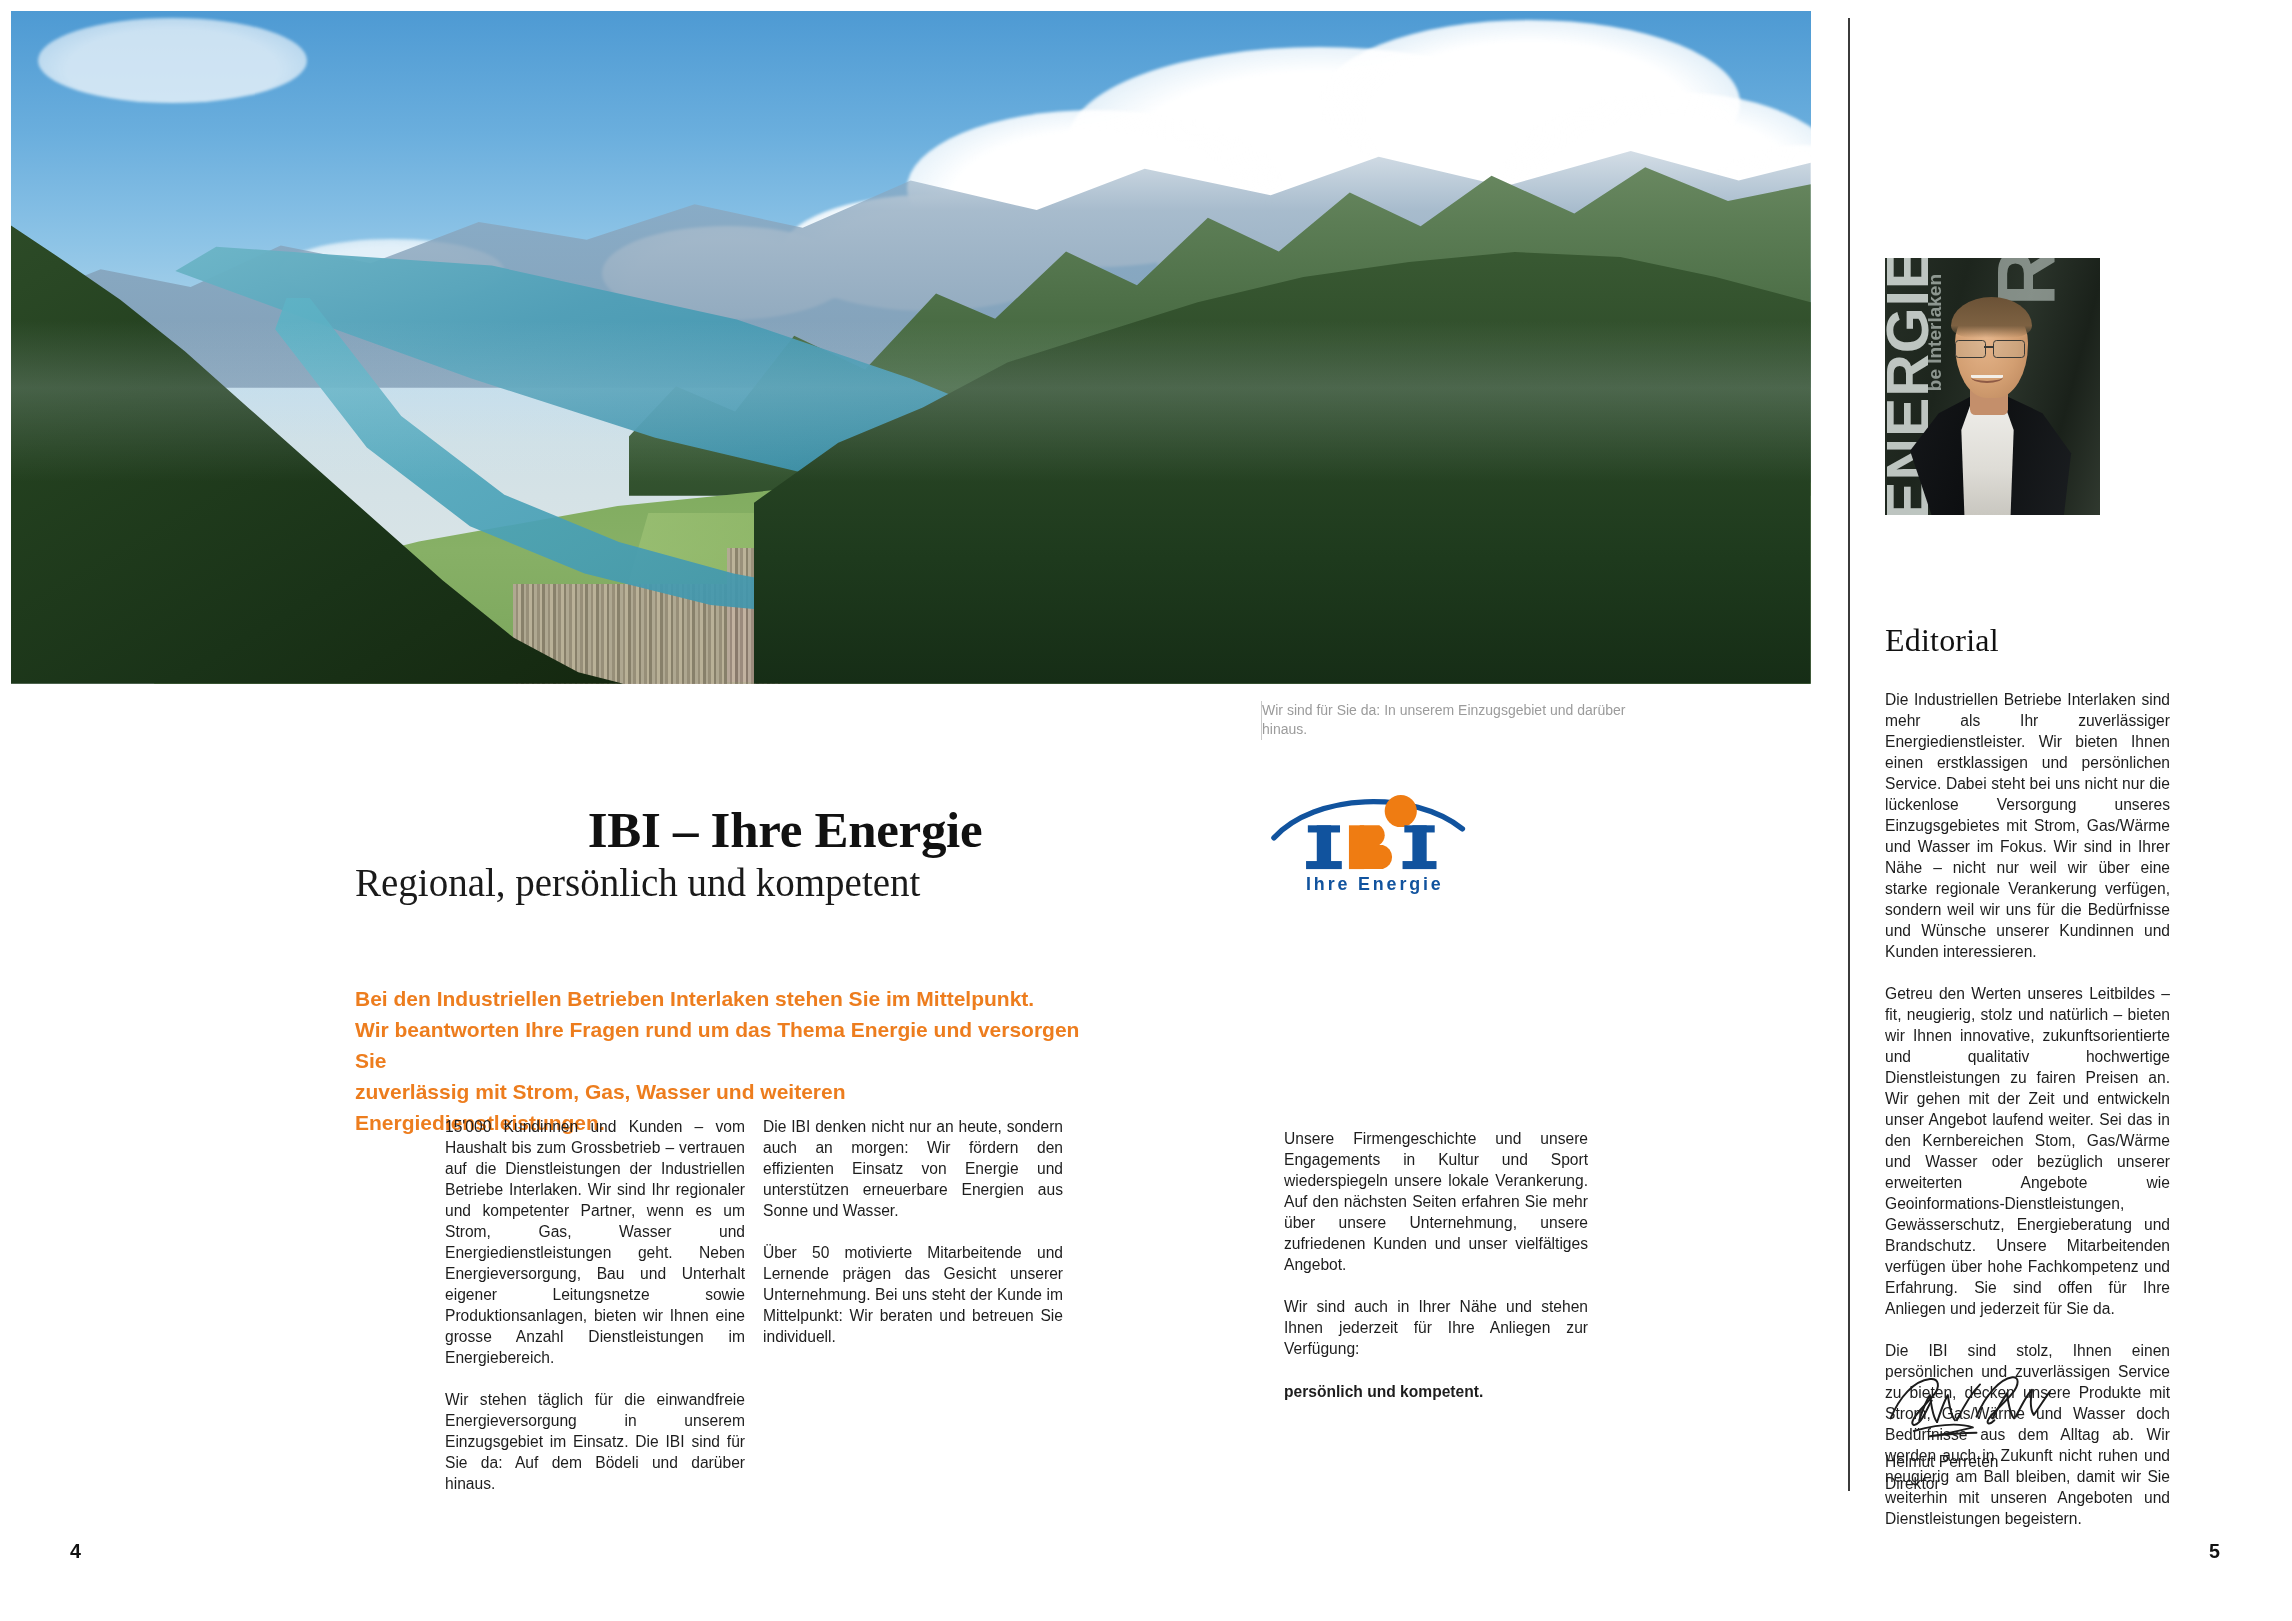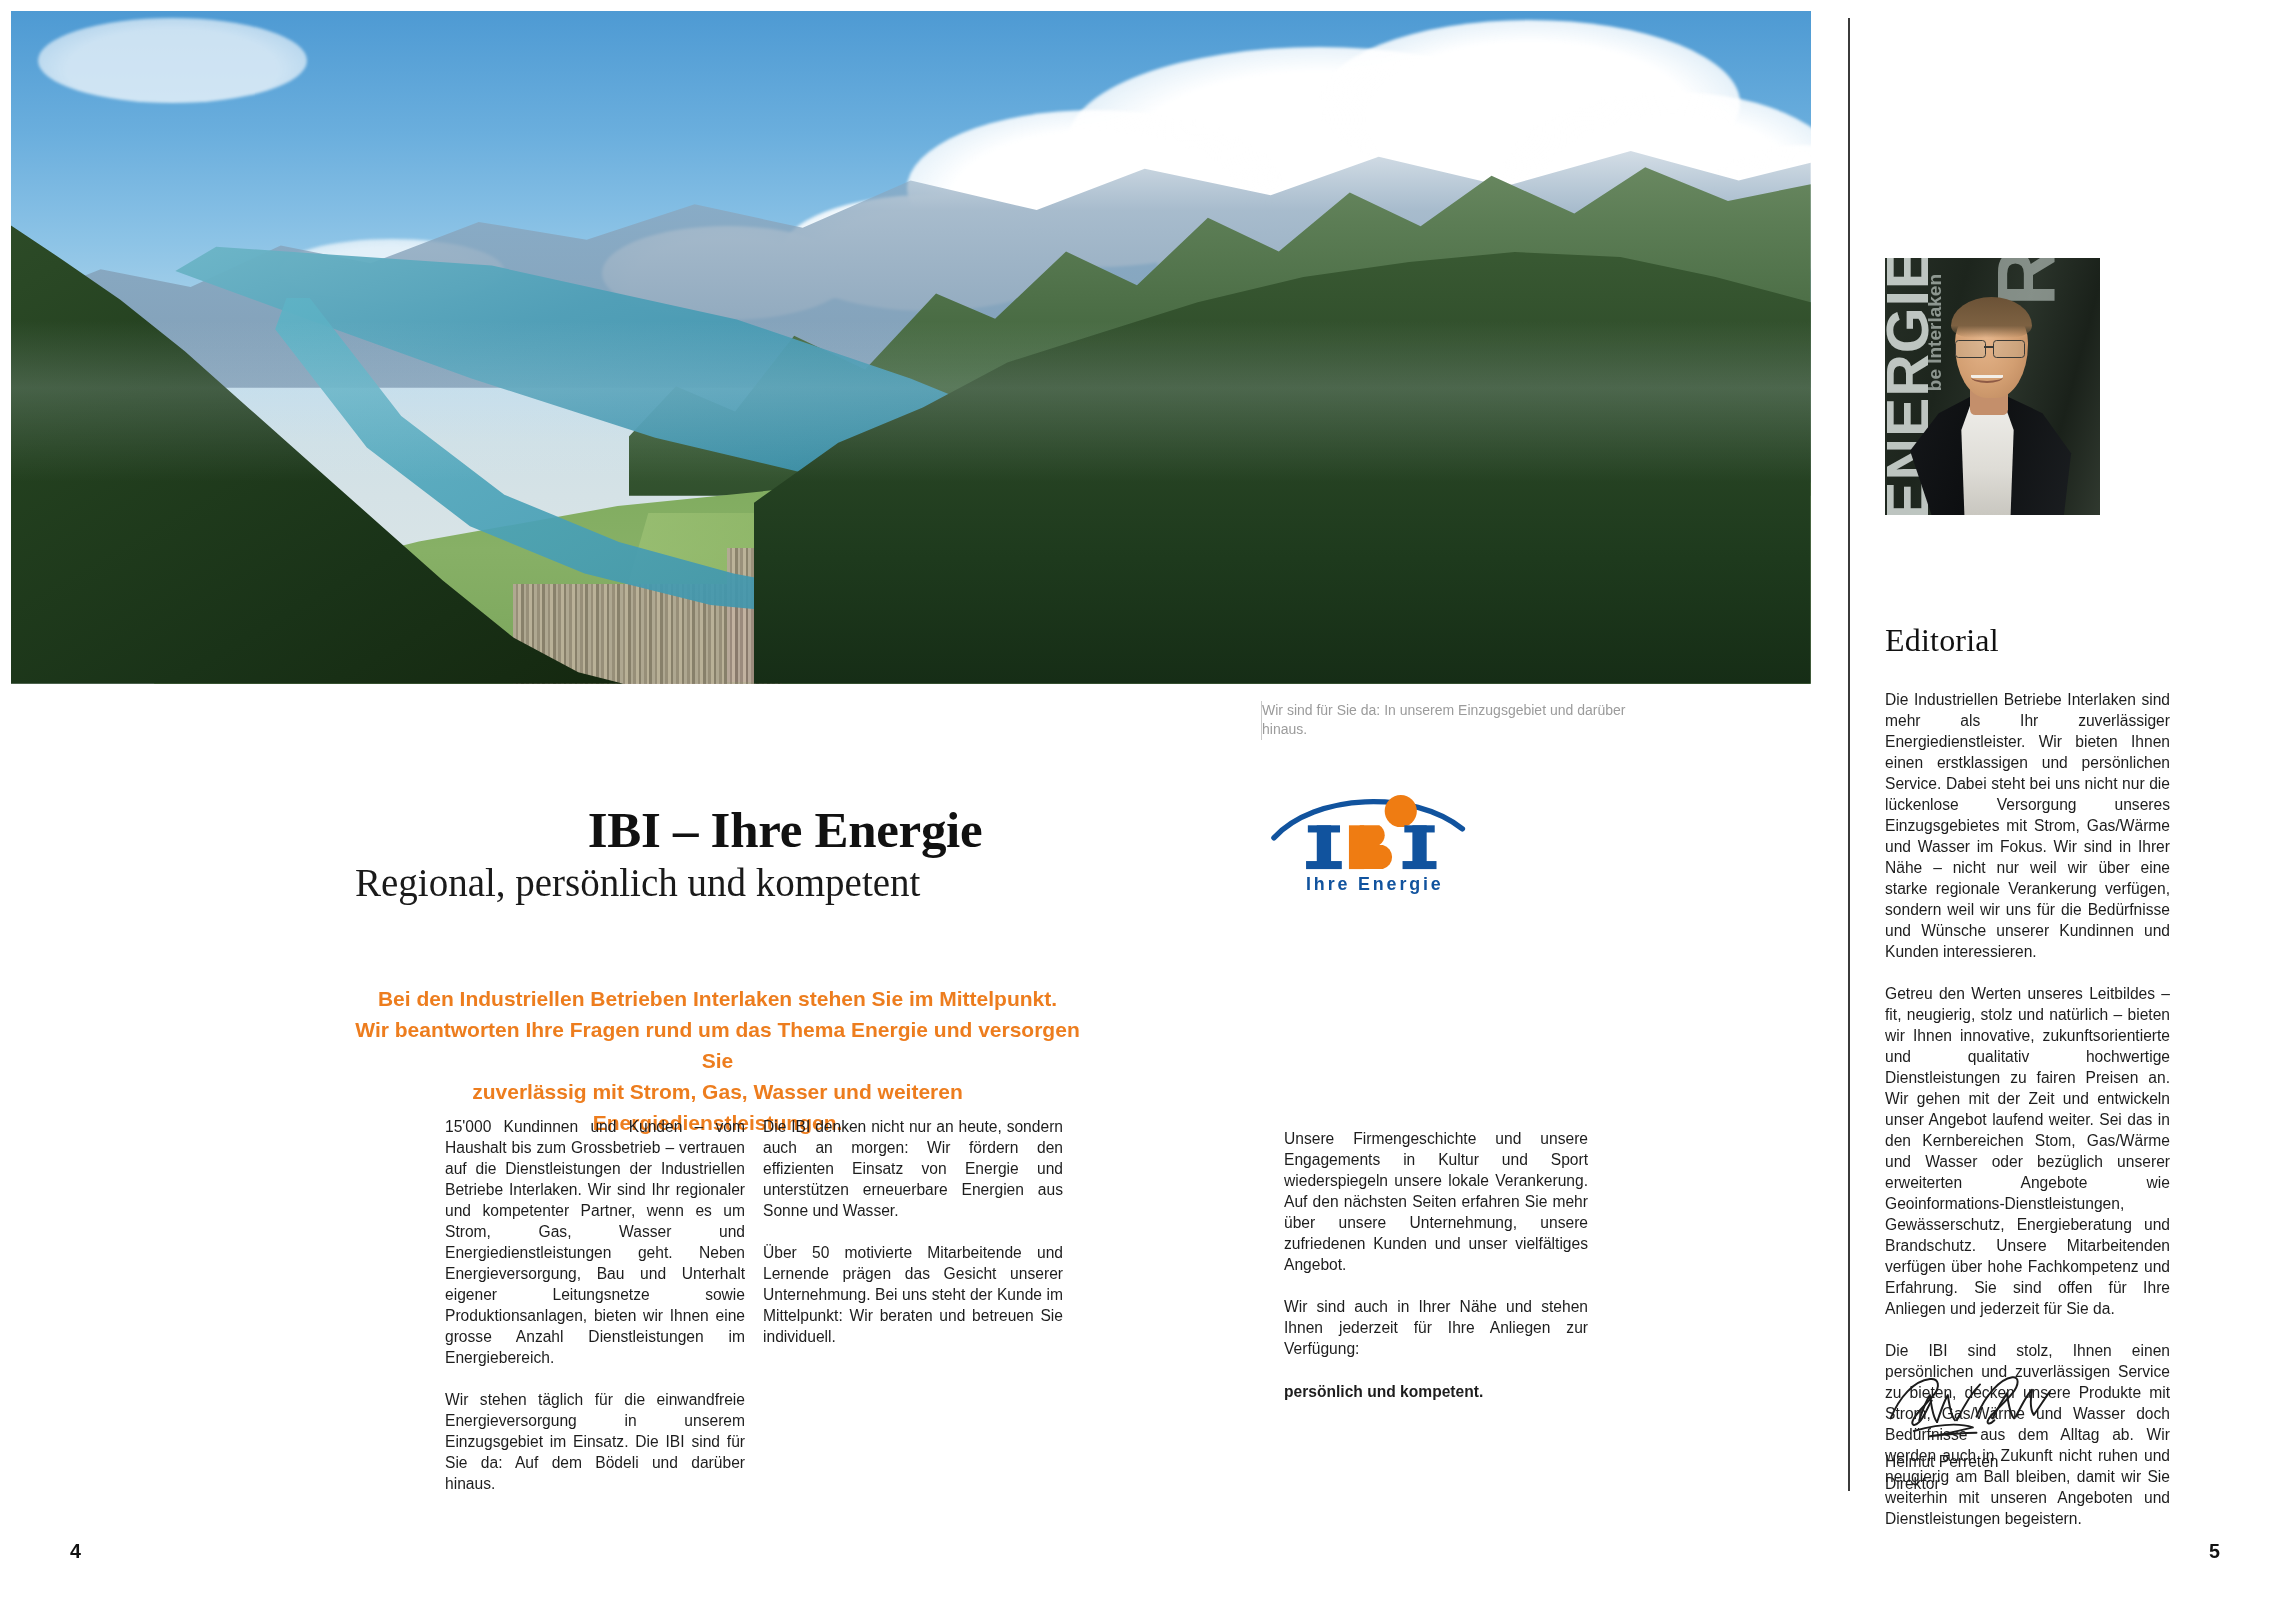--- a/index.html
+++ b/index.html
@@ -157,21 +157,20 @@
   .lead {
     position: absolute;
     left: 355px;
     top: 983px;
     width: 725px;
     color: #ED7D1E;
     font-size: 21px;
     font-weight: bold;
     line-height: 1.48;
     font-family: "Liberation Sans", sans-serif;
-    text-align: center;
   }
 
   
   .col {
     position: absolute;
     font-size: 15.6px;
     line-height: 1.345;
     text-align: justify;
     color: #1d1d1d;
     font-family: "Liberation Sans", sans-serif;

